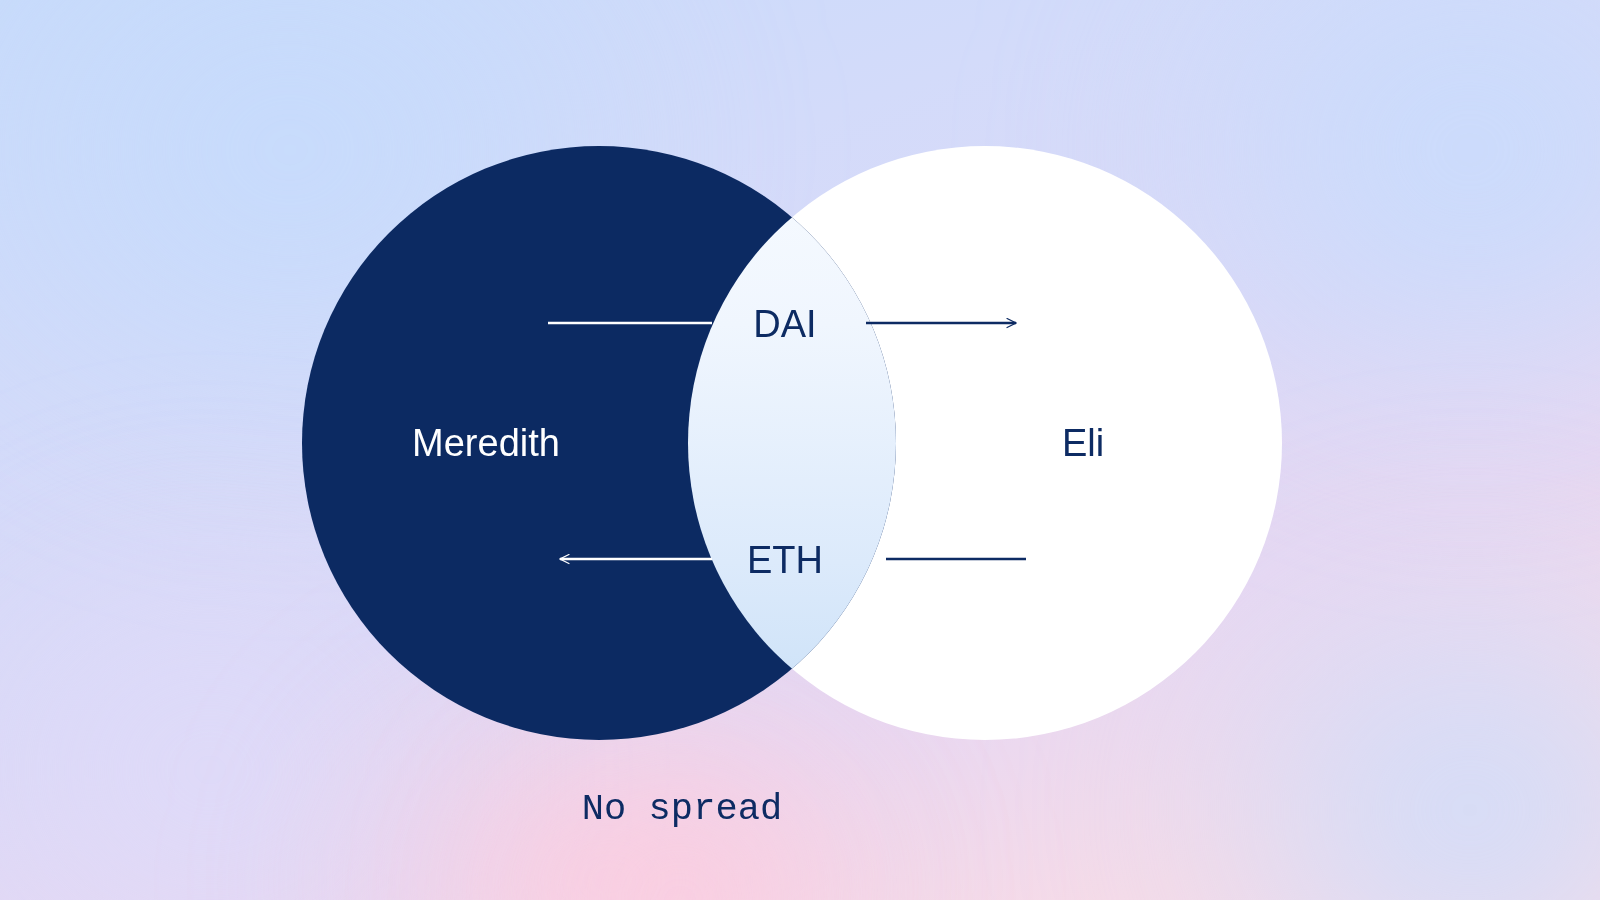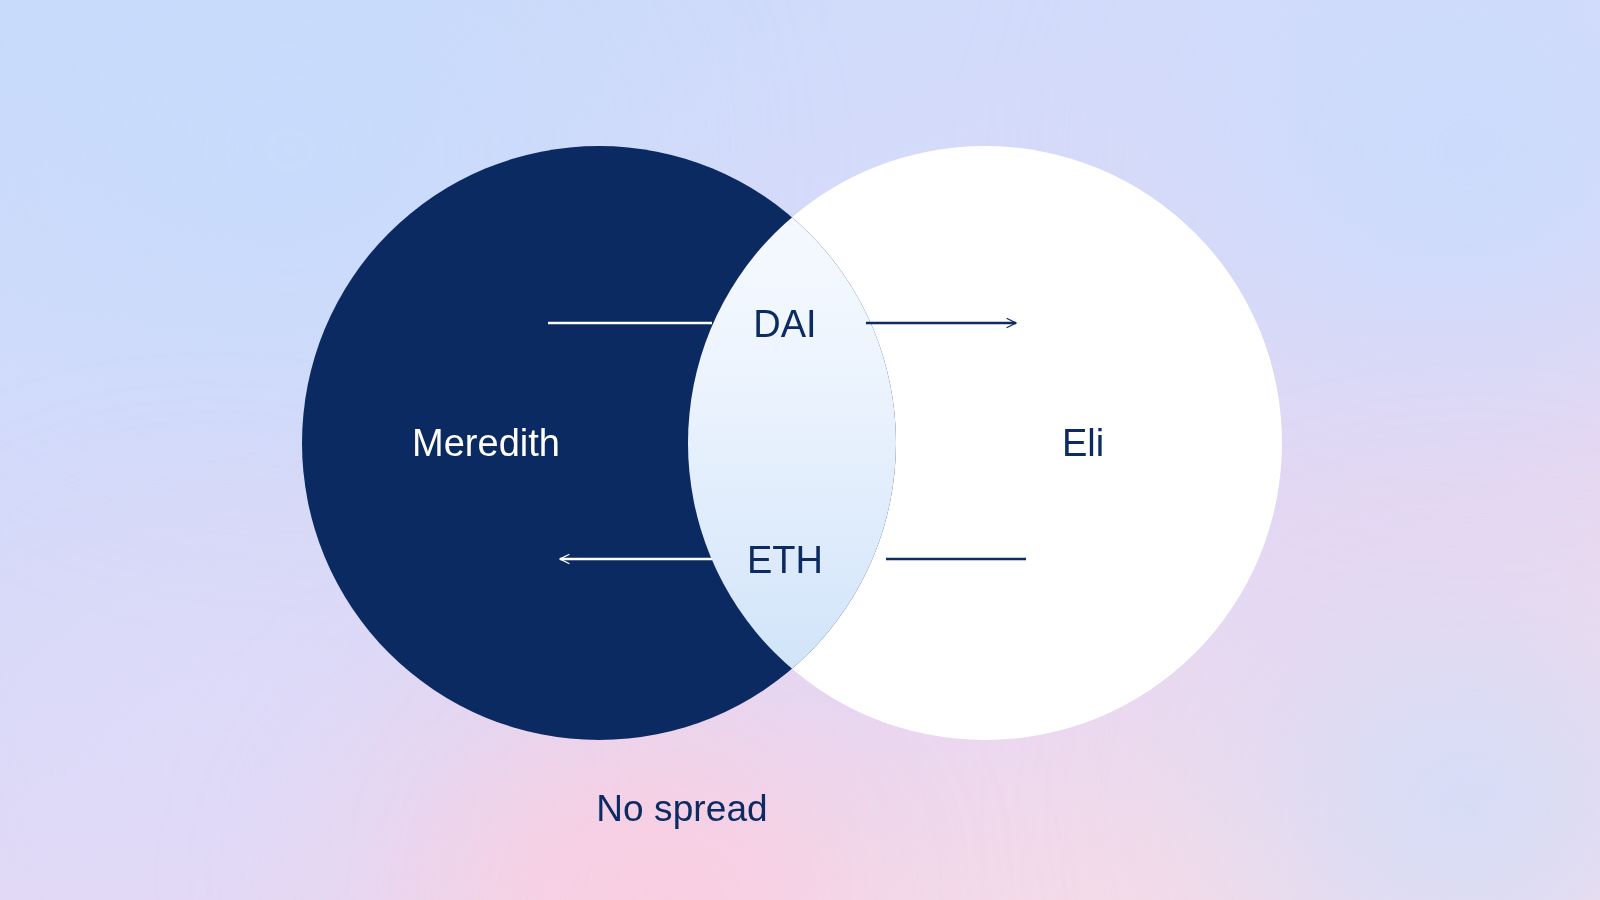--- a/index.html
+++ b/index.html
@@ -72,21 +72,21 @@
     font-family: "Liberation Sans", sans-serif;
     font-weight: 400;
   }
 
   .caption {
     position: absolute;
     left: 0;
     width: 1364px;
     top: 788px;
     text-align: center;
-    font-family: Liberation Sans, sans-serif;
+    font-family: Liberation Mono, monospace;
     font-size: 37px;
     letter-spacing: 0.1px;
     color: #0d2b63;
   }
 </style>
 </head>
 <body>
 
 <div id="stage">
 

